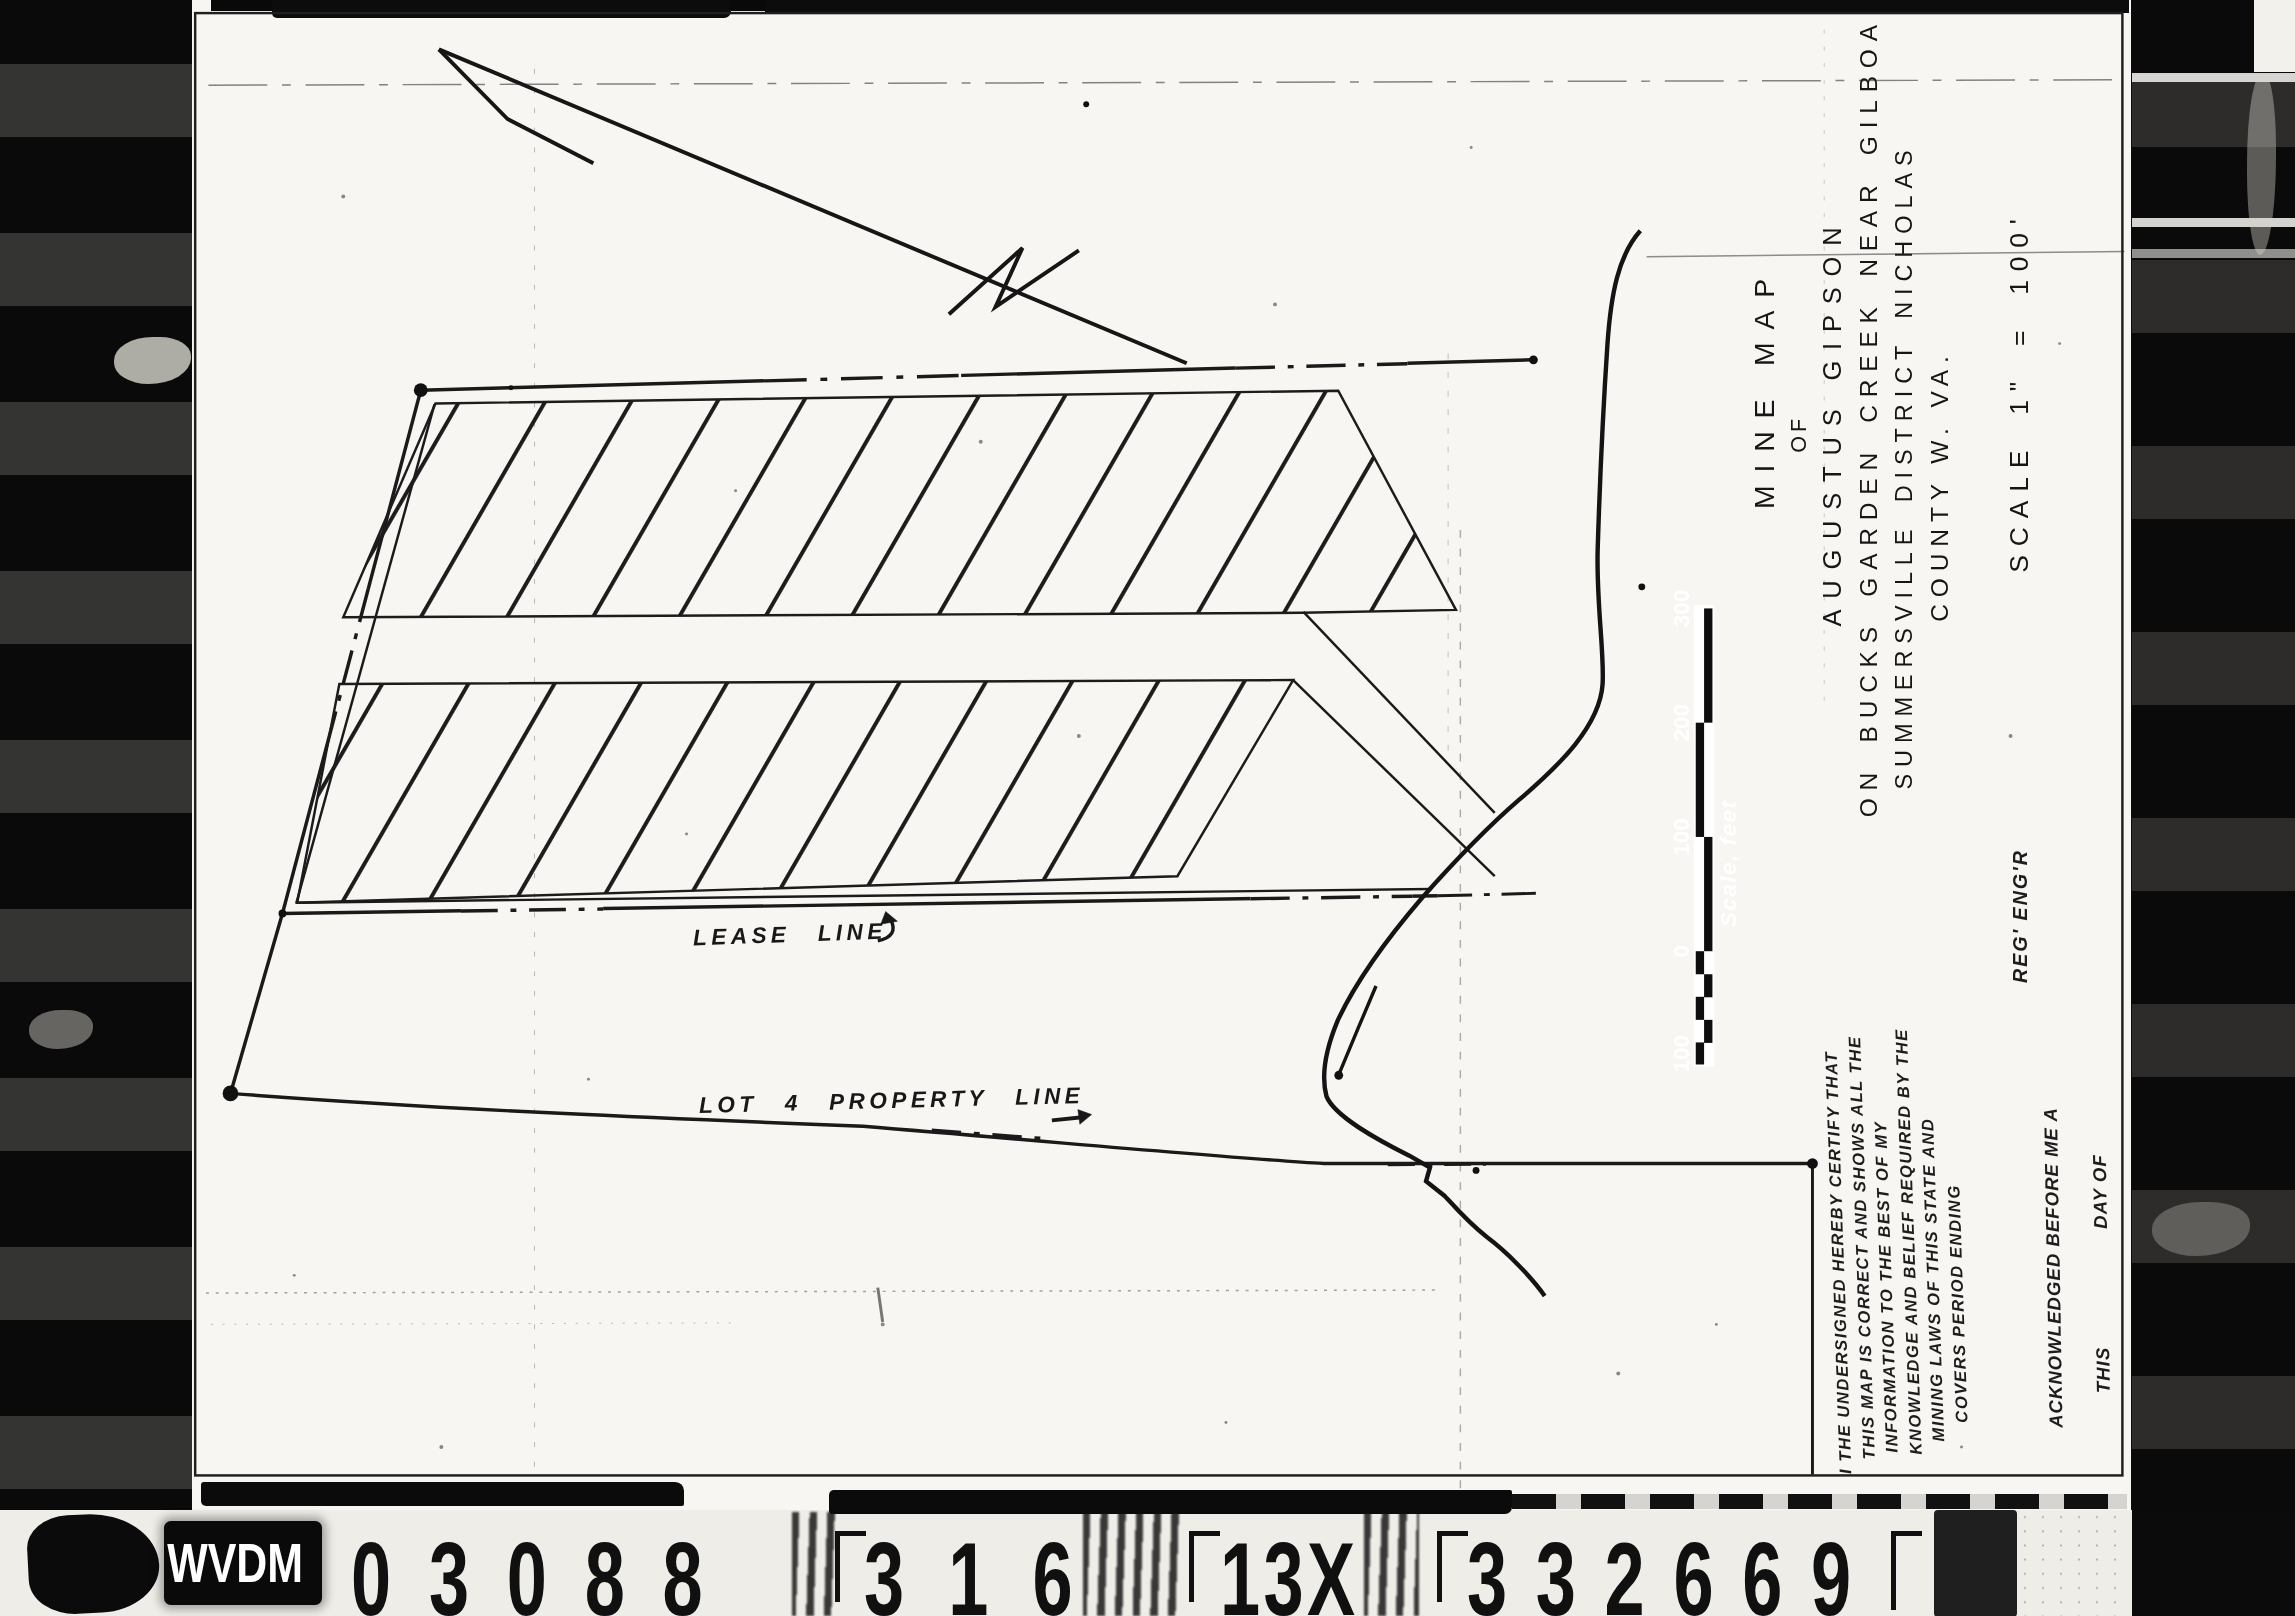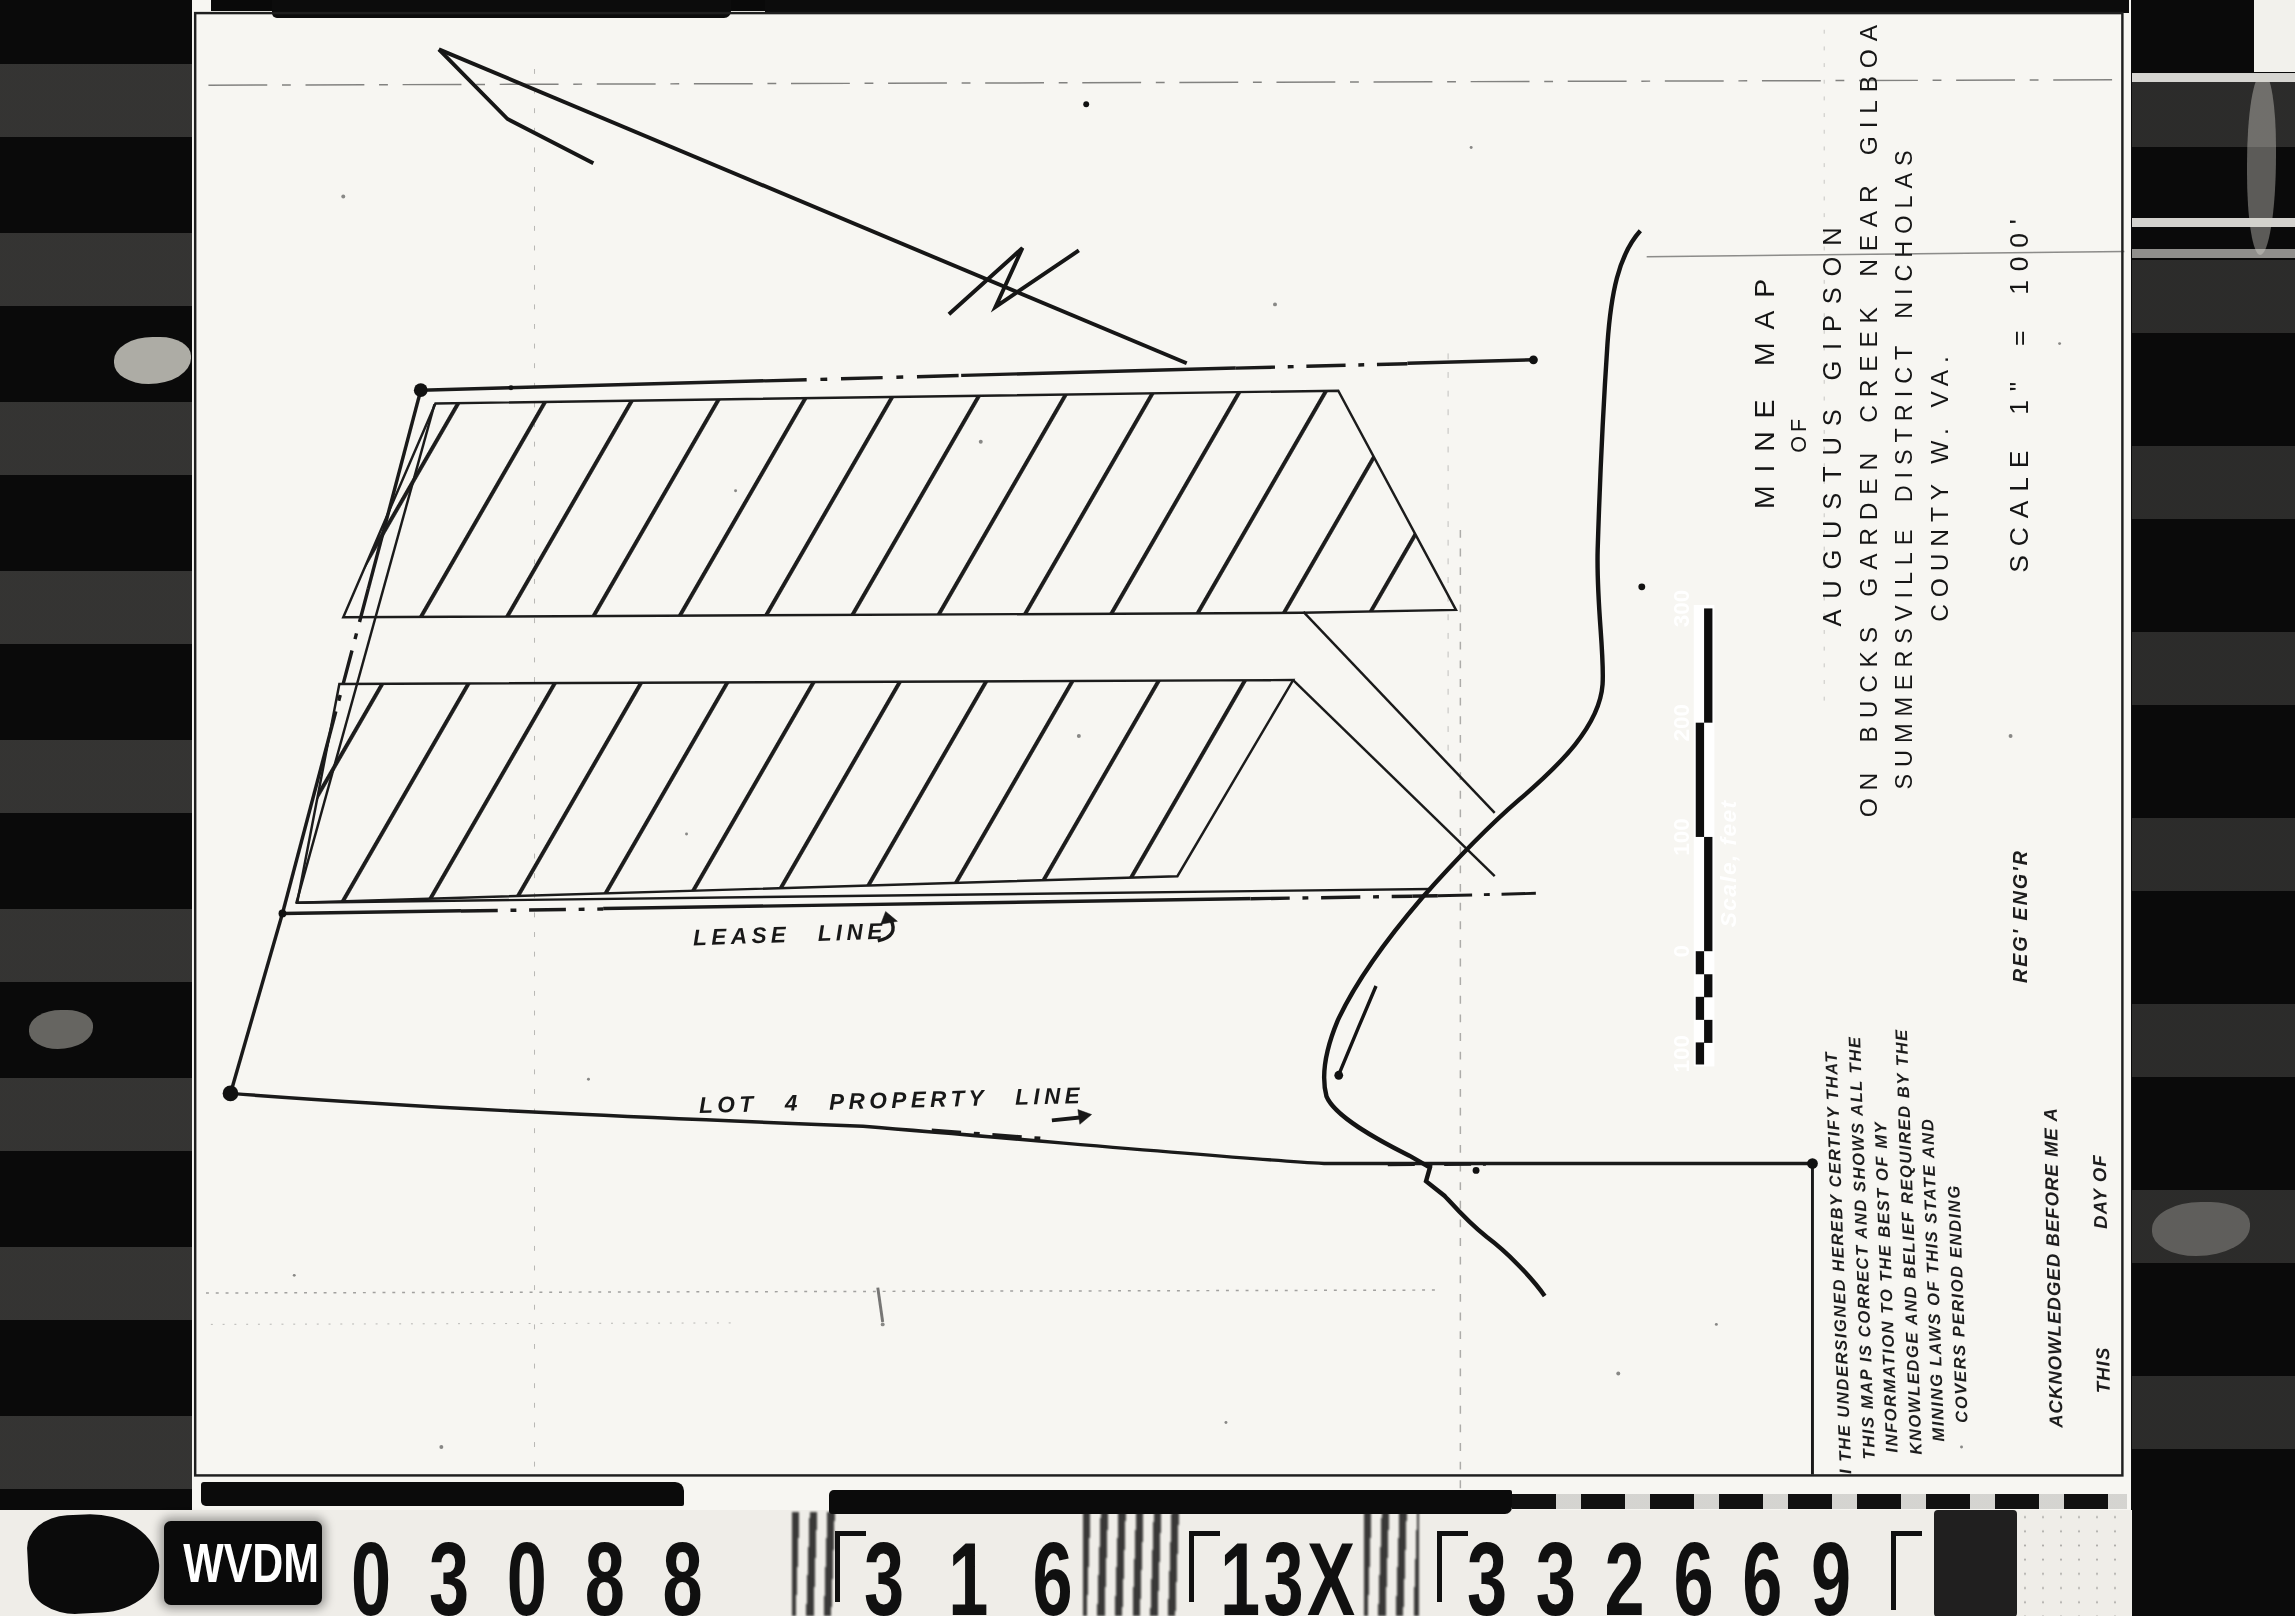--- a/index.html
+++ b/index.html
@@ -18,21 +18,21 @@
   .film-right{left:2132px;top:0;width:164px;height:1510px;background:
     repeating-linear-gradient(180deg, rgba(188,186,180,0) 0 74px, rgba(180,178,172,.2) 74px 147px, rgba(188,186,180,0) 147px 186px),#0a0a0a;}
   .blotch{background:#d6d4cc;border-radius:50% 40% 55% 45%;opacity:.8;}
   .notch{right:0;top:0;width:42px;height:72px;background:#f2f1ec;}
   .sprocket{left:0;width:164px;height:8.8px;background:#e9e8e3;opacity:.9;}
 
   
   .strip{left:0;top:1510px;width:2295px;height:107px;background:#efede8;}
   .strip-blob{left:28.4px;top:1514px;width:131px;height:99px;background:#0b0b0b;border-radius:35% 60% 50% 40%;transform:rotate(-3deg);}
   .wvdm-box{left:164px;top:1521px;width:158px;height:84px;background:#0a0a0a;border-radius:6.9px;
-    box-shadow:0 0 9.8px 3.9px rgba(10,10,10,.35);display:flex;align-items:center;justify-content:flex-start;}
+    box-shadow:0 0 9.8px 3.9px rgba(10,10,10,.35);display:flex;align-items:center;justify-content:flex-end;}
   .wvdm-box span{color:#fff;font-weight:700;font-size:55px;letter-spacing:0;transform:scaleX(.78);white-space:nowrap;}
   .code{position:absolute;top:1528px;font-weight:700;color:#101010;font-size:103px;line-height:103px;transform-origin:left top;white-space:nowrap;}
   .brk{position:absolute;top:1531px;width:25.5px;height:66px;border-left:5.9px solid #101010;border-top:5.9px solid #101010;}
   .smudge{position:absolute;top:1512px;height:104px;opacity:.88;filter:blur(1px);
     background:repeating-linear-gradient(92deg, rgba(14,14,14,.92) 0 7.4px, rgba(14,14,14,0) 7.4px 17.7px);}
   .darkblock{left:1934px;top:1510px;width:83px;height:107px;background:#141414;border-radius:3.9px;opacity:.95;}
   .speckle{left:2016px;top:1510px;width:115px;height:107px;
     background-image:radial-gradient(rgba(20,20,20,.4) 1px, transparent 1.5px);background-size:18px 14.2px;opacity:.75;}
   .strip-rightblack{left:2132px;top:1510px;width:164px;height:107px;background:#0b0b0b;}
   .band-above{left:201px;top:1482px;width:483px;height:23.5px;background:#0b0b0b;border-radius:2.9px 8.8px 2px 4.9px;}

